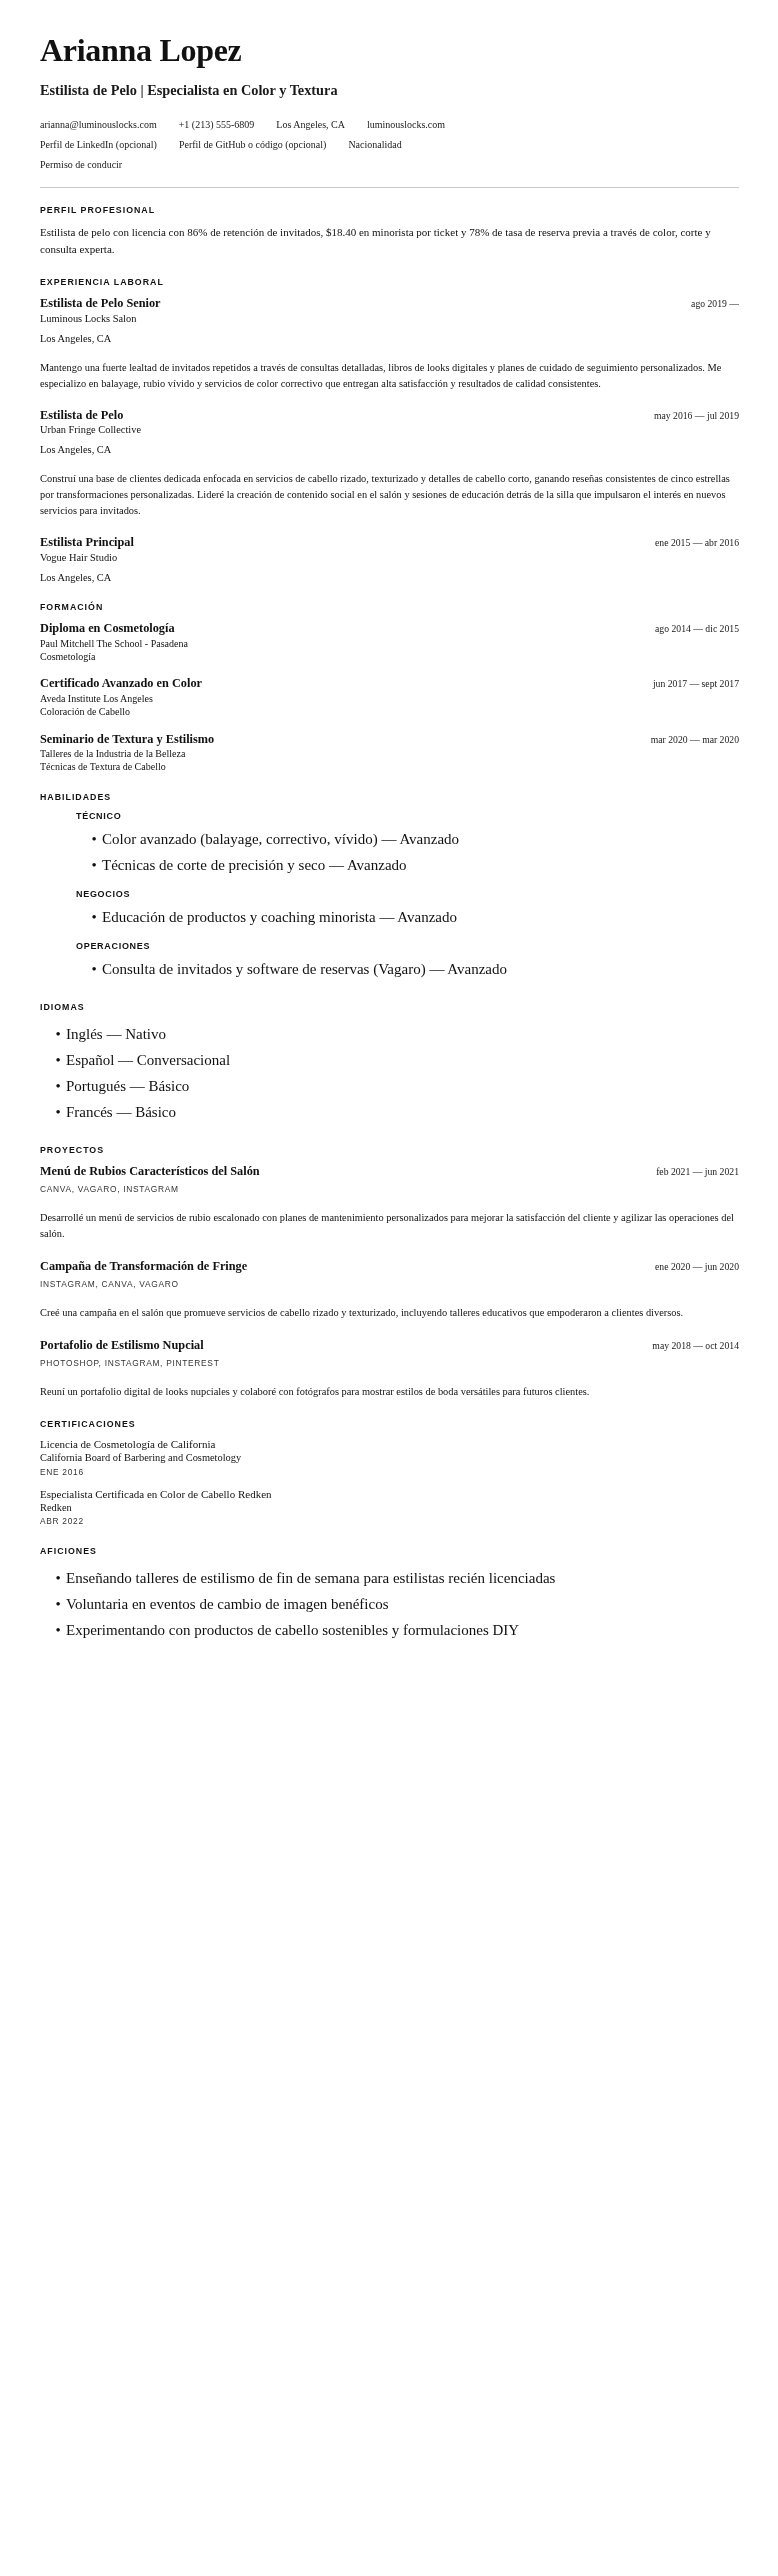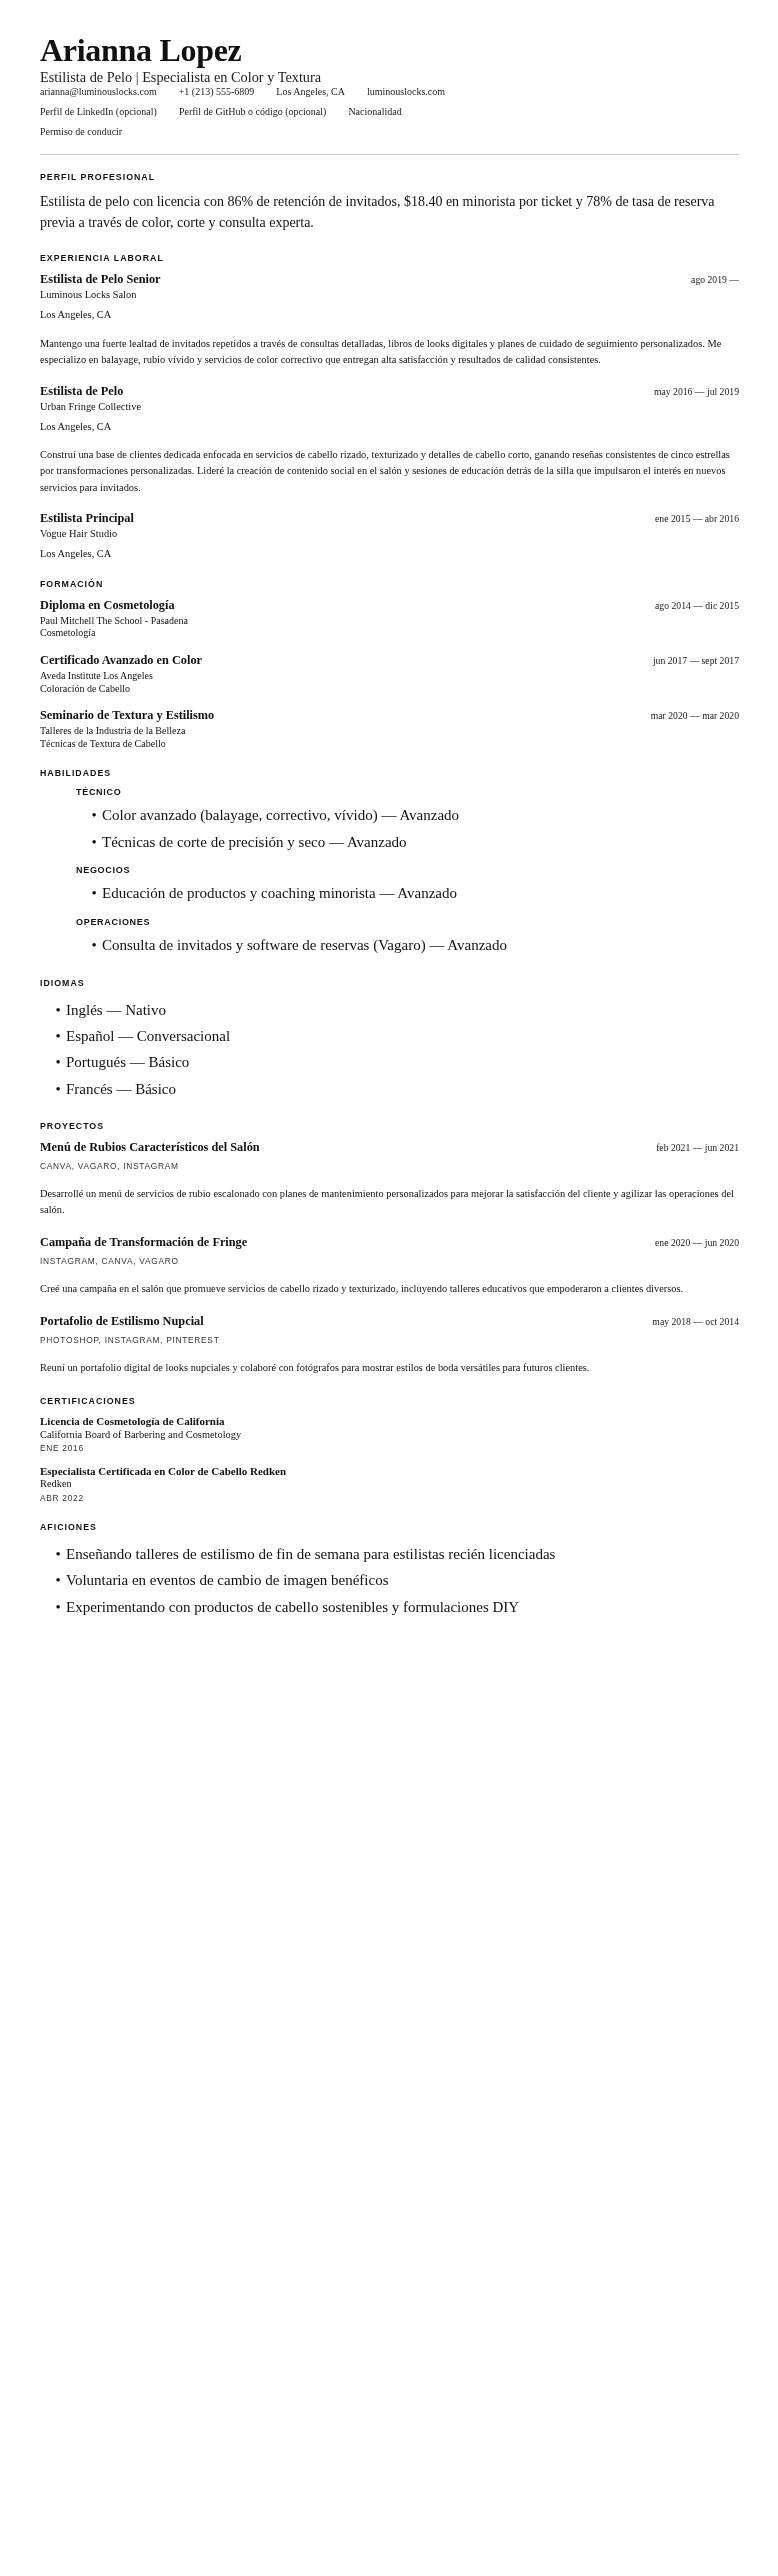--- a/index.html
+++ b/index.html
@@ -18,27 +18,27 @@
     min-height: 2576px;
     box-sizing: border-box;
     padding: 34px 40px 26px 40px;
     background: #ffffff;
   }
   .name {
     font-size: 32px;
     font-weight: bold;
     letter-spacing: -0.3px;
     line-height: 1.05;
-    margin: 0 0 1px 0;
+    margin: 0 0 14px 0;
   }
   .headline {
     font-size: 14.3px;
-    font-weight: normal;
+    font-weight: bold;
     color: #1a1a1a;
-    margin: 0 0 0 0;
+    margin: 0 0 20px 0;
   }
   .contact-row {
     font-size: 10px;
     color: #1a1a1a;
     margin-bottom: 9px;
     display: flex;
     flex-wrap: wrap;
   }
   .contact-row .item {
     margin-right: 22px;
@@ -57,21 +57,21 @@
     font-family: "Liberation Sans", sans-serif;
     font-size: 8.8px;
     font-weight: bold;
     letter-spacing: 1px;
     text-transform: uppercase;
     color: #111111;
     margin: 19.5px 0 9px 0;
   }
   .section-title.first { margin-top: 12px; }
   .summary {
-    font-size: 14px;
+    font-size: 11px;
     line-height: 1.55;
     margin: 0 0 2.6px 0;
   }
   .entry {
     margin-bottom: 15.6px;
   }
   .entry-head {
     display: flex;
     align-items: baseline;
     justify-content: space-between;
@@ -135,21 +135,21 @@
   }
   ul.bullets li:before {
     content: "\2022";
     position: absolute;
     left: 0;
     top: 0;
   }
   .cert-entry { margin-bottom: 11.7px; }
   .cert-title {
     font-size: 11px;
-    font-weight: bold;
+    font-weight: normal;
     margin: 0;
   }
   .cert-org {
     font-size: 10.4px;
     margin: 1.9px 0 0 0;
   }
   .cert-date {
     font-family: "Liberation Sans", sans-serif;
     font-size: 8.4px;
     letter-spacing: 0.7px;

